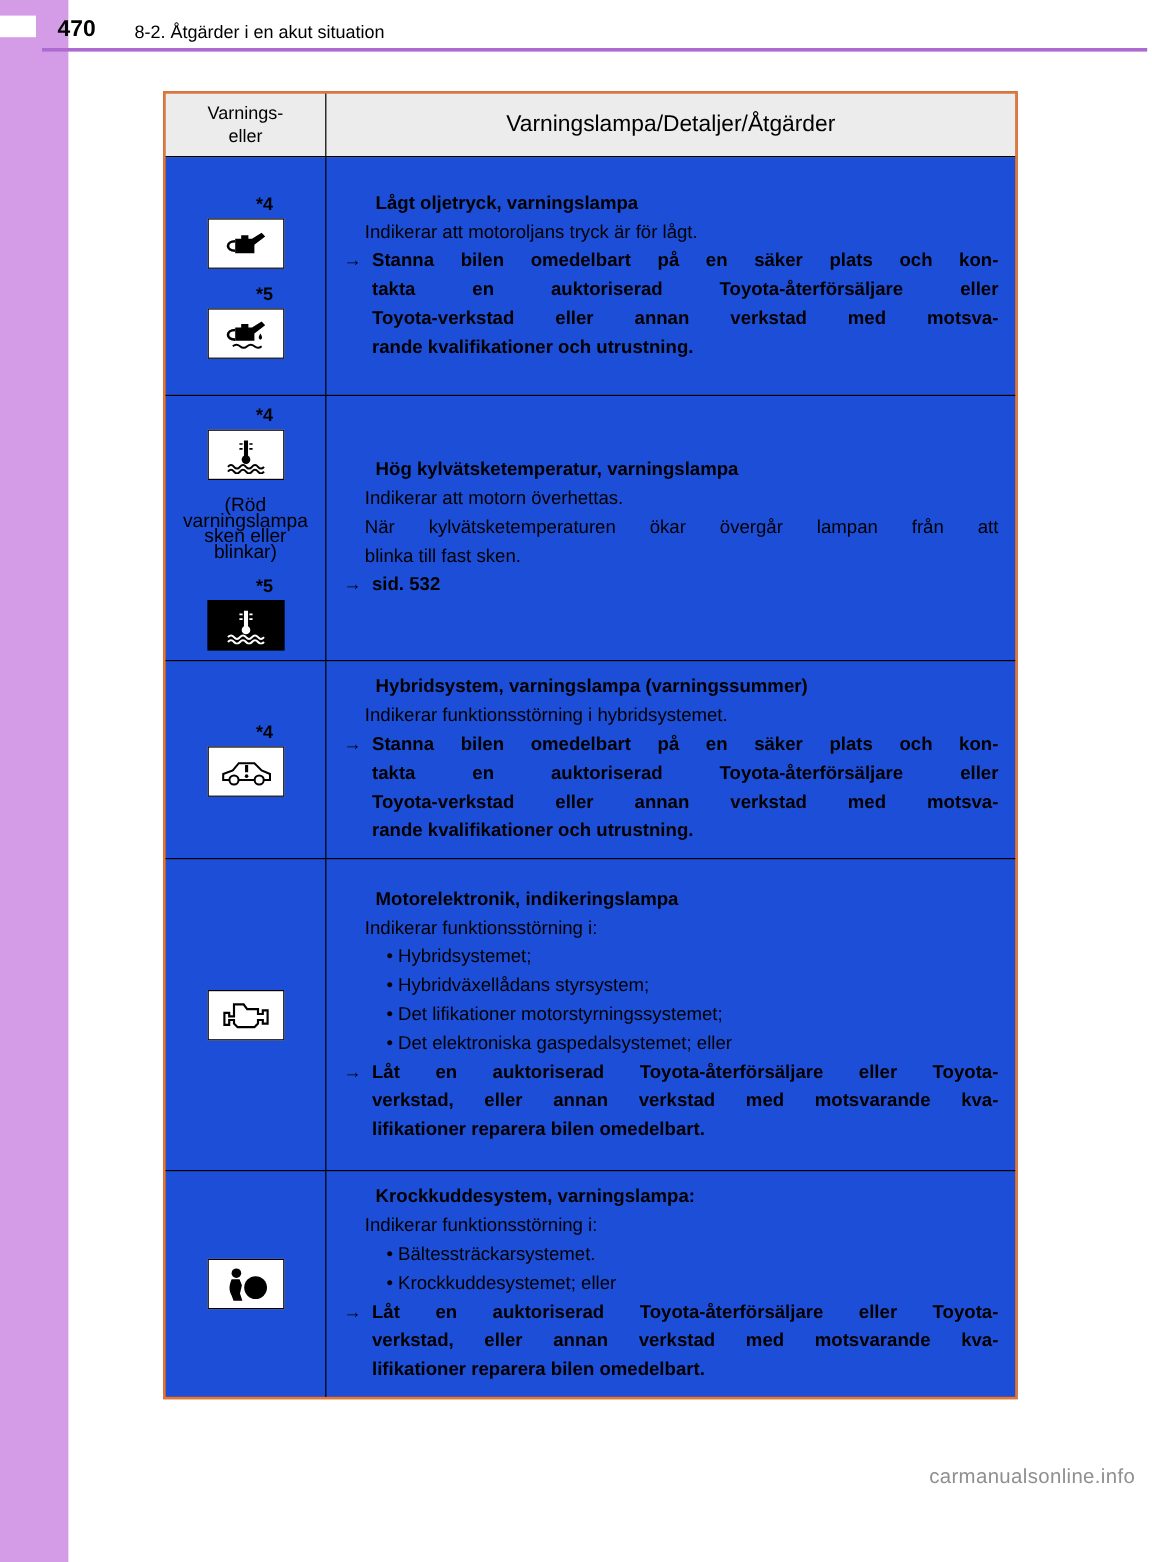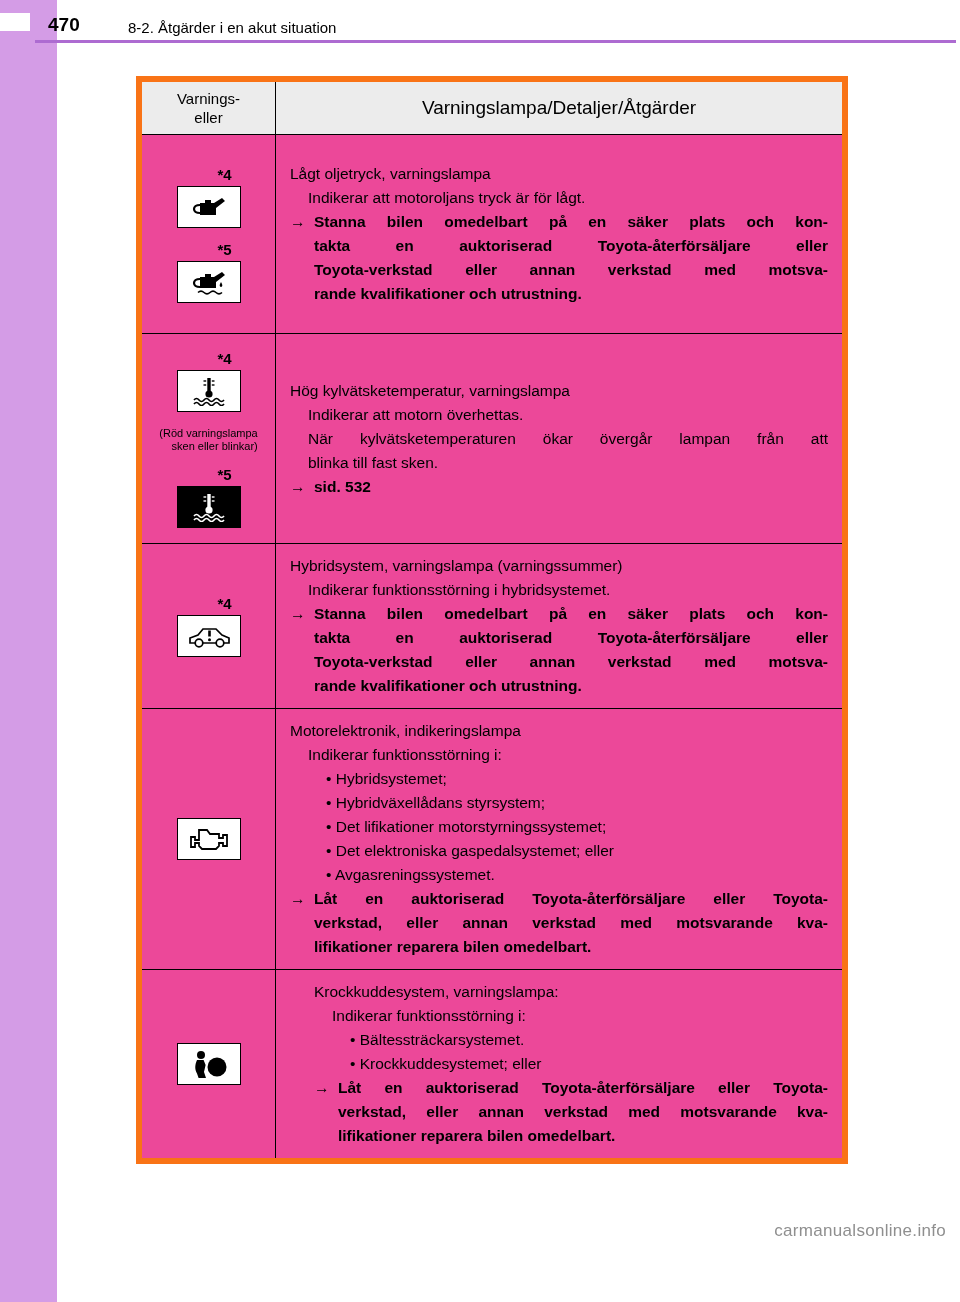--- a/index.html
+++ b/index.html
@@ -8,49 +8,49 @@
     width: 960px; height: 1302px;
     background: #ffffff;
     font-family: "Liberation Sans", sans-serif;
     color: #000;
     position: relative;
     overflow: hidden;
   }
   .band  { position:absolute; left:0; top:0; width:57px; height:1302px; background:#d49ce6; }
   .notch { position:absolute; left:0; top:13px; width:30px; height:18px; background:#ffffff; }
   .page-num { position:absolute; left:48px; top:14px; font-size:19px; font-weight:700; }
-  .section-title { position:absolute; left:128px; top:19px; font-size:15px; }
+  .section-title { position:absolute; left:112px; top:19px; font-size:15px; }
   .rule { position:absolute; left:35px; top:40px; width:921px; height:3px; background:#ad6bd1; }
 
-  .tbl { position:absolute; left:136px; top:76px; width:712px; border:6px solid #f97316; background:#ec4899; }
+  .tbl { position:absolute; left:136px; top:76px; width:712px; border:2px solid #f97316; background:#1d4ed8; }
   .thead { display:flex; background:#ececec; border-bottom:1px solid #000; height:53px; }
   .th1 { width:134px; border-right:1px solid #000; display:flex; flex-direction:column;
          align-items:center; justify-content:center; font-size:15px; line-height:19px; }
   .th2 { flex:1; display:flex; align-items:center; justify-content:center; font-size:19px; }
 
   .trow { display:flex; border-bottom:1px solid #000; }
   .trow:last-child { border-bottom:none; }
   .trow:nth-child(1) { min-height:199px; }
   .trow:nth-child(2) { min-height:210px; }
   .trow:nth-child(3) { min-height:161px; }
   .trow:nth-child(4) { min-height:260px; }
-  .trow:nth-child(5) { min-height:176px;gap:24px; }
+  .trow:nth-child(5) { min-height:176px; }
 
   .icon-cell { width:134px; border-right:1px solid #000; display:flex; flex-direction:column;
                align-items:center; justify-content:center; padding:8px 4px; }
   .icon-label { font-weight:700; font-size:15px; transform:translateX(16px); margin:0 0 3px; }
   .icon-label:not(:first-child) { margin-top:13px; }
   .icon-box { width:64px; height:42px; border:1.4px solid #000; background:#fff;
               display:flex; align-items:center; justify-content:center; }
   .icon-box.inv { background:#000; }
-  .icon-caption { font-size:11px; line-height:13px; text-align:right; margin-top:15px; }
+  .icon-caption { font-size:16px; line-height:13px; text-align:center; margin-top:15px; }
 
   .content-cell { flex:1; padding:10px 14px; display:flex; flex-direction:column;
                   justify-content:center; font-size:15.5px; line-height:24px; }
-  .seg-title  { font-weight:400; }
+  .seg-title  { font-weight:700;margin-left:27px; }
   .seg-plain  { padding-left:18px; }
   .seg-bullet { padding-left:36px; }
   .jl { text-align:justify; text-align-last:justify; }
   .arrow-block { display:flex; font-weight:700; }
   .arrow-glyph { width:24px; flex:0 0 24px; }
   .arrow-lines { flex:1; }
 
   .watermark { position:absolute; right:14px; top:1221px; font-size:17px; color:#8f8f8f; letter-spacing:0.3px; }
 </style>
 </head>
@@ -185,21 +185,20 @@
             </svg>
           </div>
         </div>
         <div class="content-cell">
           <div class="seg-title">Motorelektronik, indikeringslampa</div>
           <div class="seg-plain">Indikerar funktionsstörning i:</div>
           <div class="seg-bullet">• Hybridsystemet;</div>
           <div class="seg-bullet">• Hybridväxellådans styrsystem;</div>
           <div class="seg-bullet">• Det lifikationer motorstyrningssystemet;</div>
           <div class="seg-bullet">• Det elektroniska gaspedalsystemet; eller</div>
-          <div class="seg-bullet">• Avgasreningssystemet.</div>
           <div class="arrow-block">
             <div class="arrow-glyph">→</div>
             <div class="arrow-lines">
               <div class="arrow-line jl">Låt en auktoriserad Toyota-återförsäljare eller Toyota-</div>
               <div class="arrow-line jl">verkstad, eller annan verkstad med motsvarande kva-</div>
               <div class="arrow-line">lifikationer reparera bilen omedelbart.</div>
             </div>
           </div>
         </div>
       </div>

